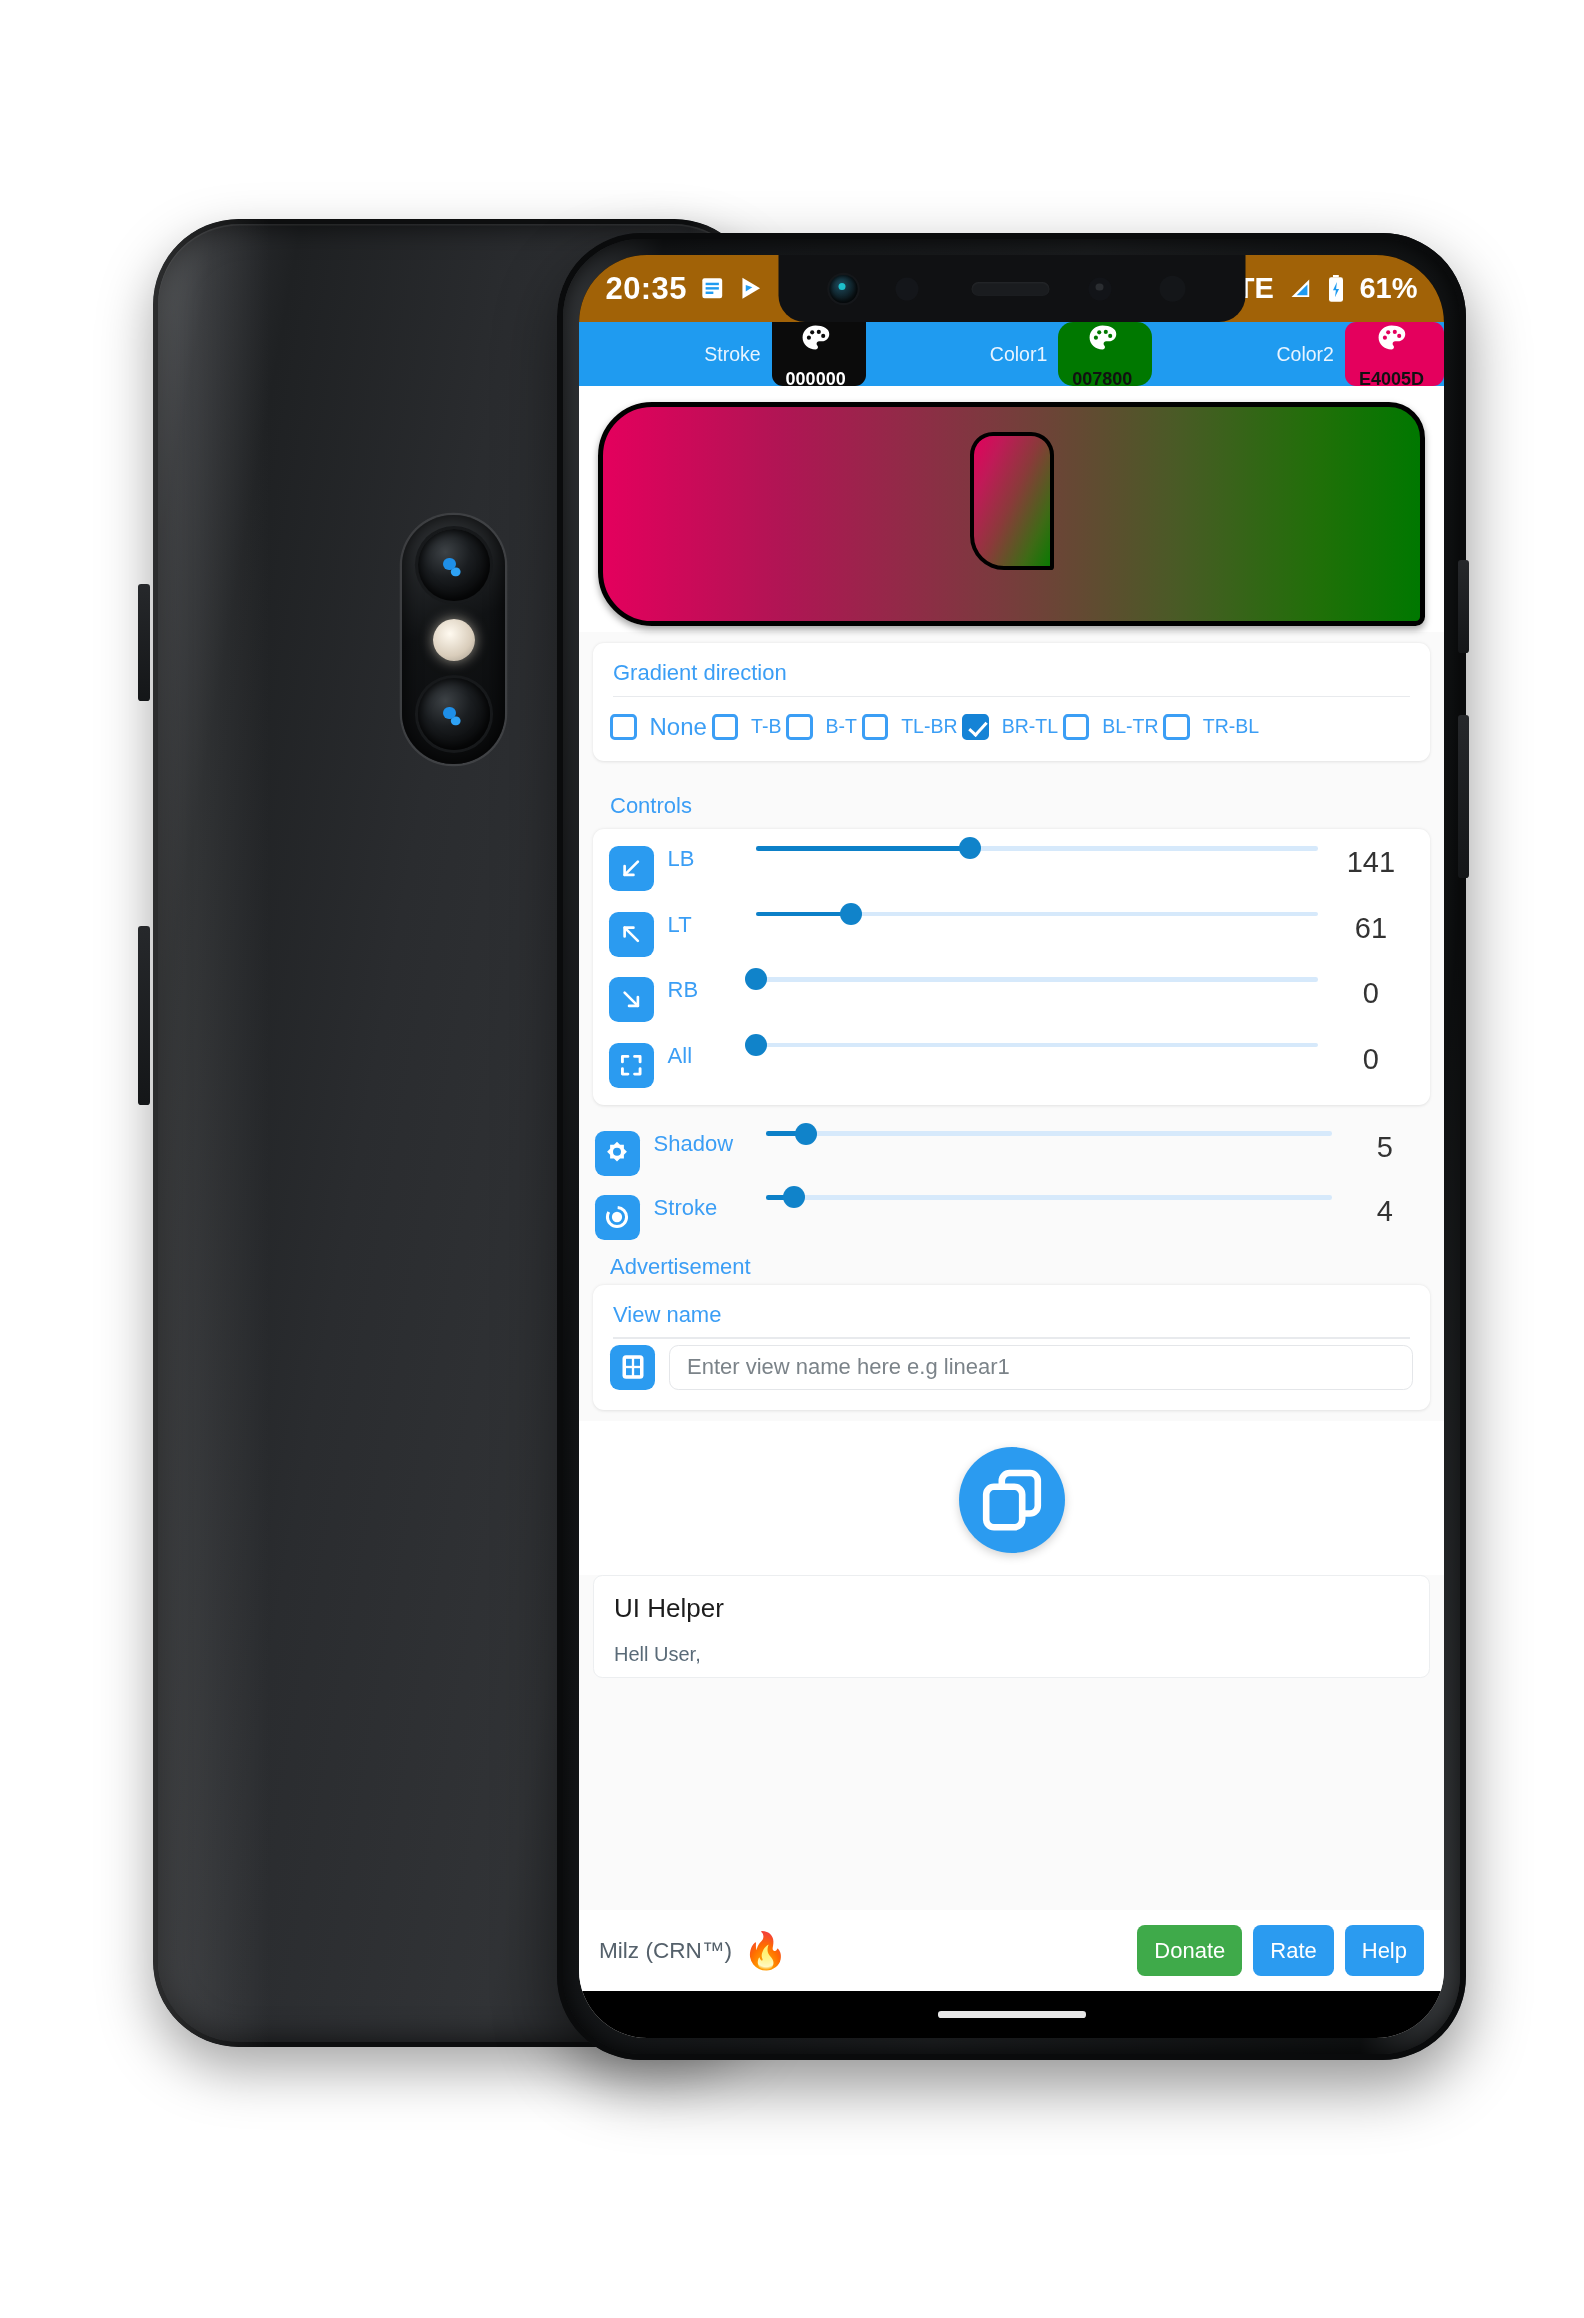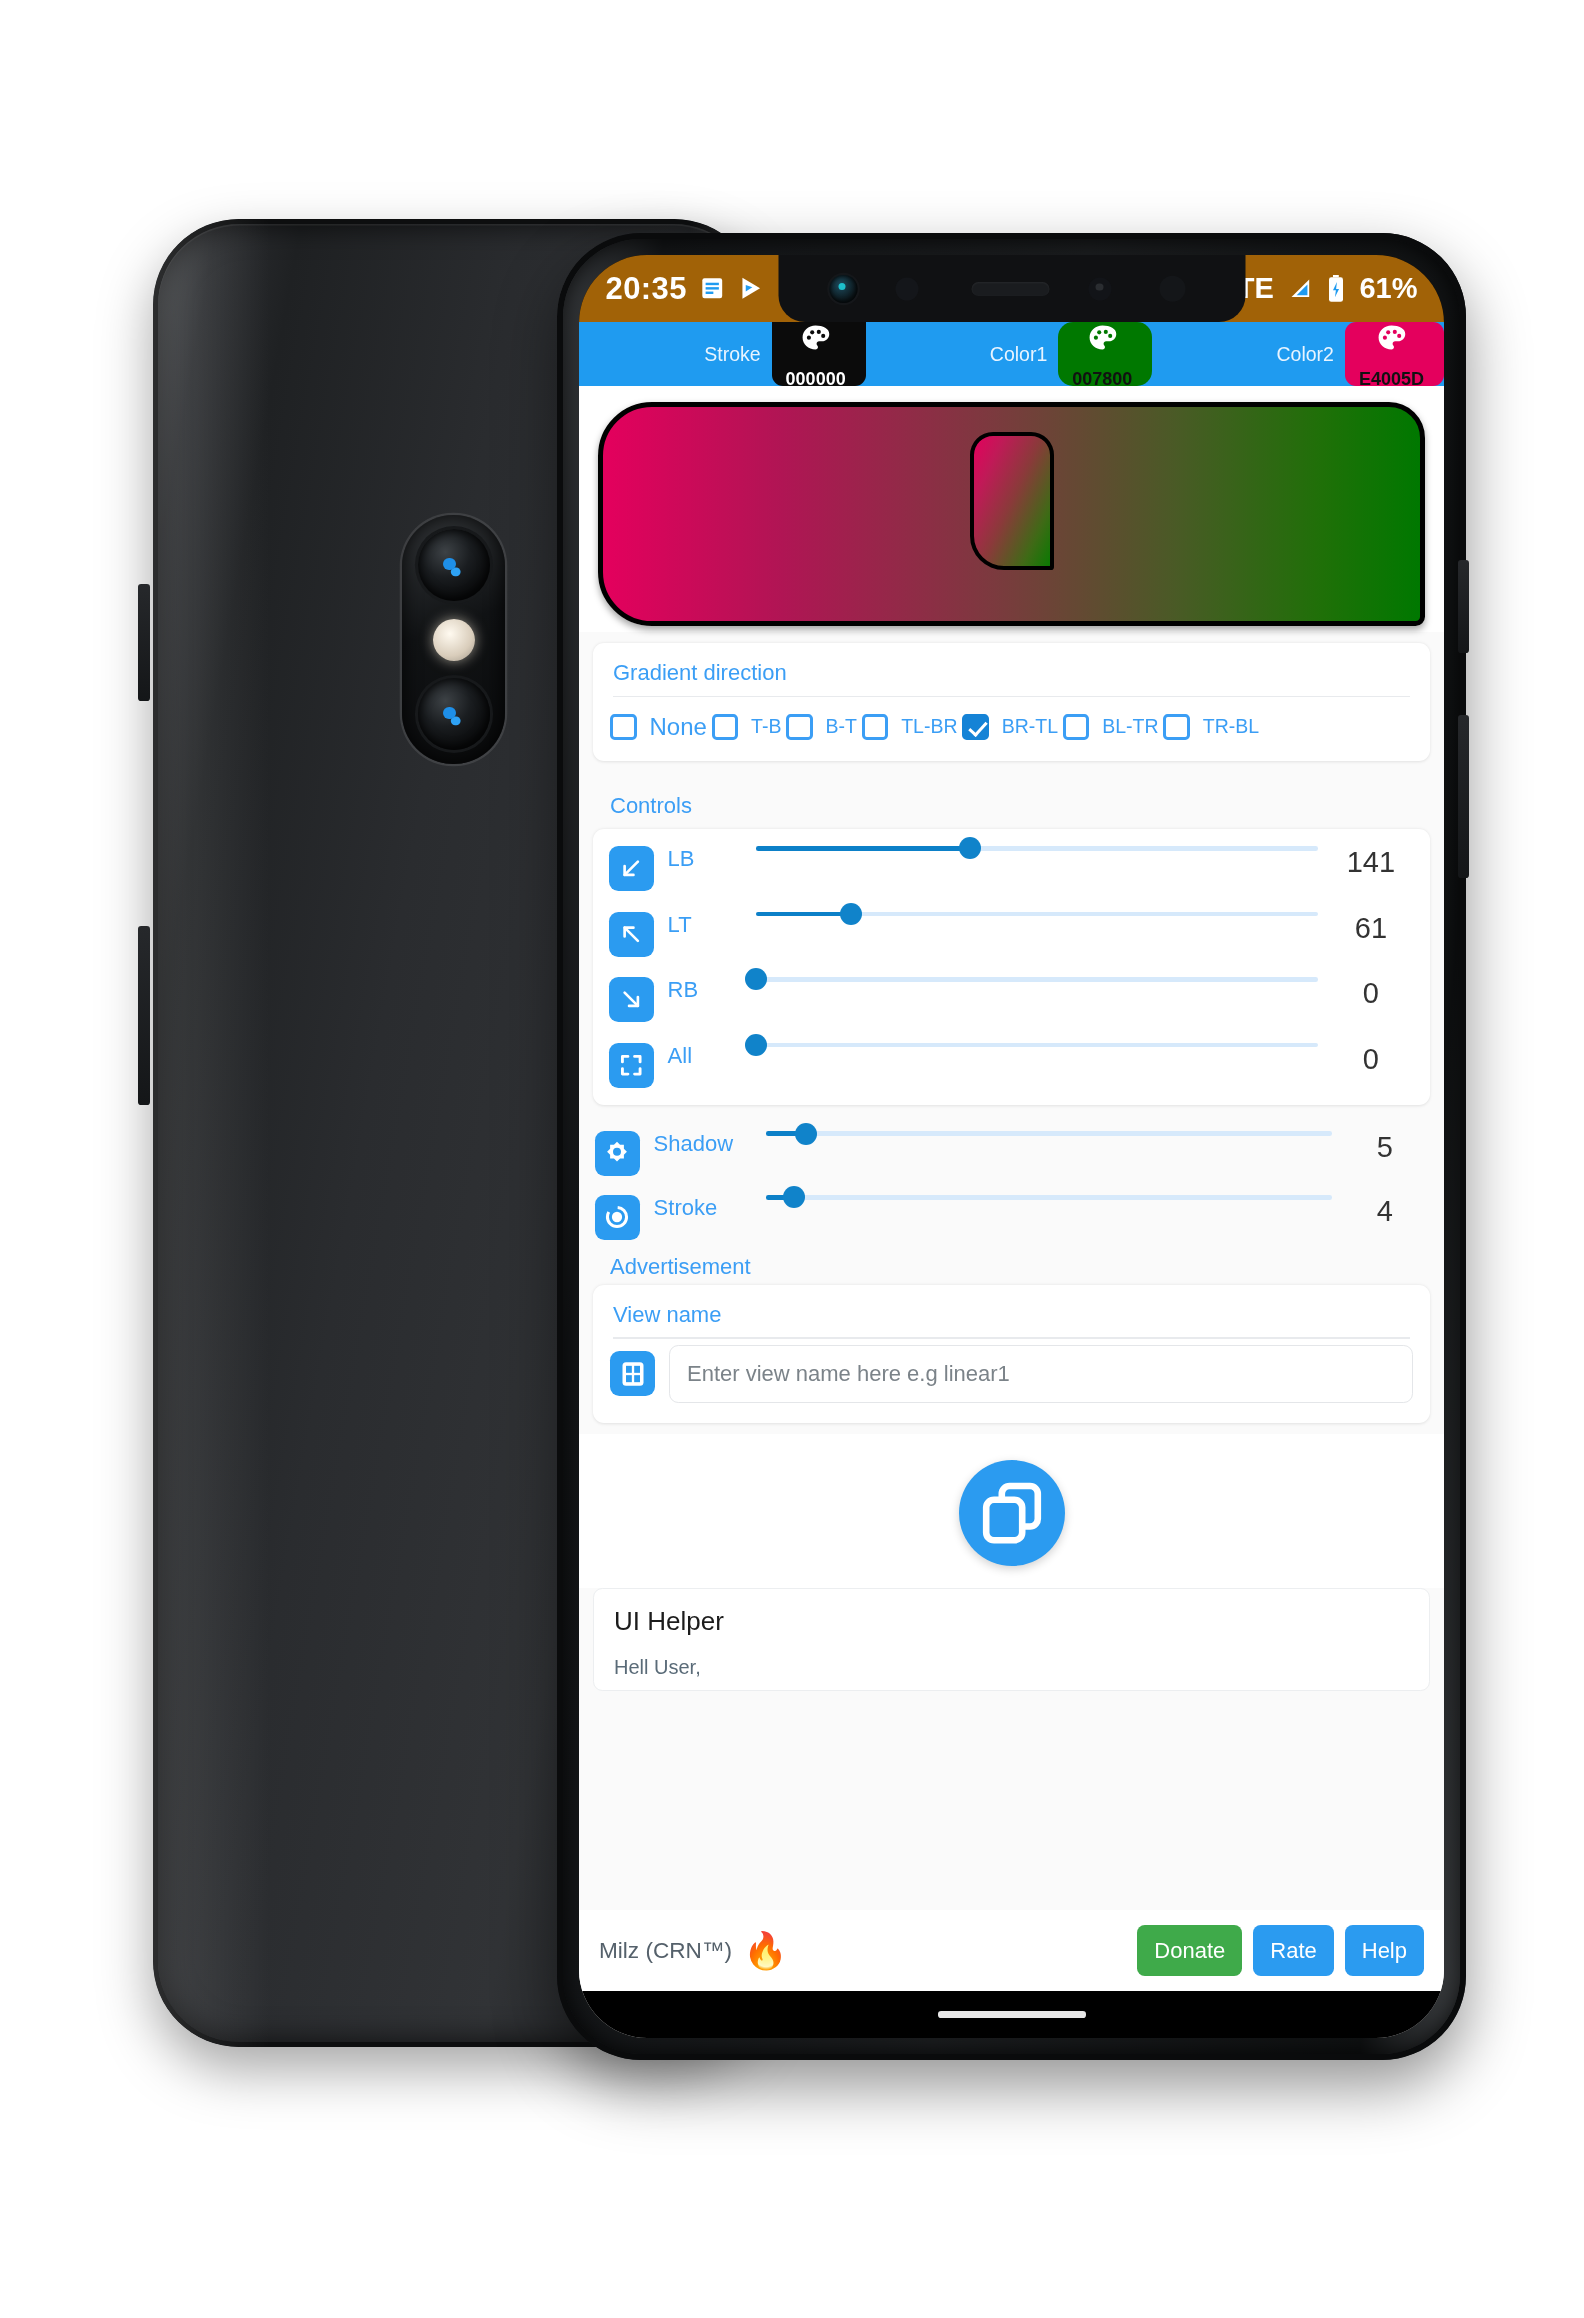--- a/index.html
+++ b/index.html
@@ -216,21 +216,21 @@
     position: absolute; top: 50%; transform: translate(-50%,-50%);
     width: 22px; height: 22px; border-radius: 50%; background: #1083ca;
   }
   .sl-val-box { width: 87px; text-align: center; flex: 0 0 auto; }
   .sl-val { color: #333; font-size: 29px; display: block; }
   .sl-underline { height: 3.1px; background: #c9cdd1; margin: 9.3px 14px 0; border-radius: 1.6px; }
 
   
   .vn-row { display: flex; align-items: center; gap: 14px; padding: 6.2px 17px 20px; }
   .vn-input {
-    flex: 1; height: 58px; border: 1.6px solid #e4e6e9; border-radius: 9.3px;
+    flex: 1; height: 45px; border: 1.6px solid #e4e6e9; border-radius: 9.3px;
     display: flex; align-items: center; padding: 0 17px;
     color: #7b8389; font-size: 22px; background: #fff;
   }
 
   
   .ad-logo-wrap { display: flex; justify-content: center; padding: 26.5px 0 22px; background:#fff; }
   .ad-logo {
     width: 106px; height: 106px; border-radius: 50%; background: #2b9bf0;
     display: flex; align-items: center; justify-content: center;
     box-shadow: 0 3.1px 9.3px rgba(0,0,0,.18);

